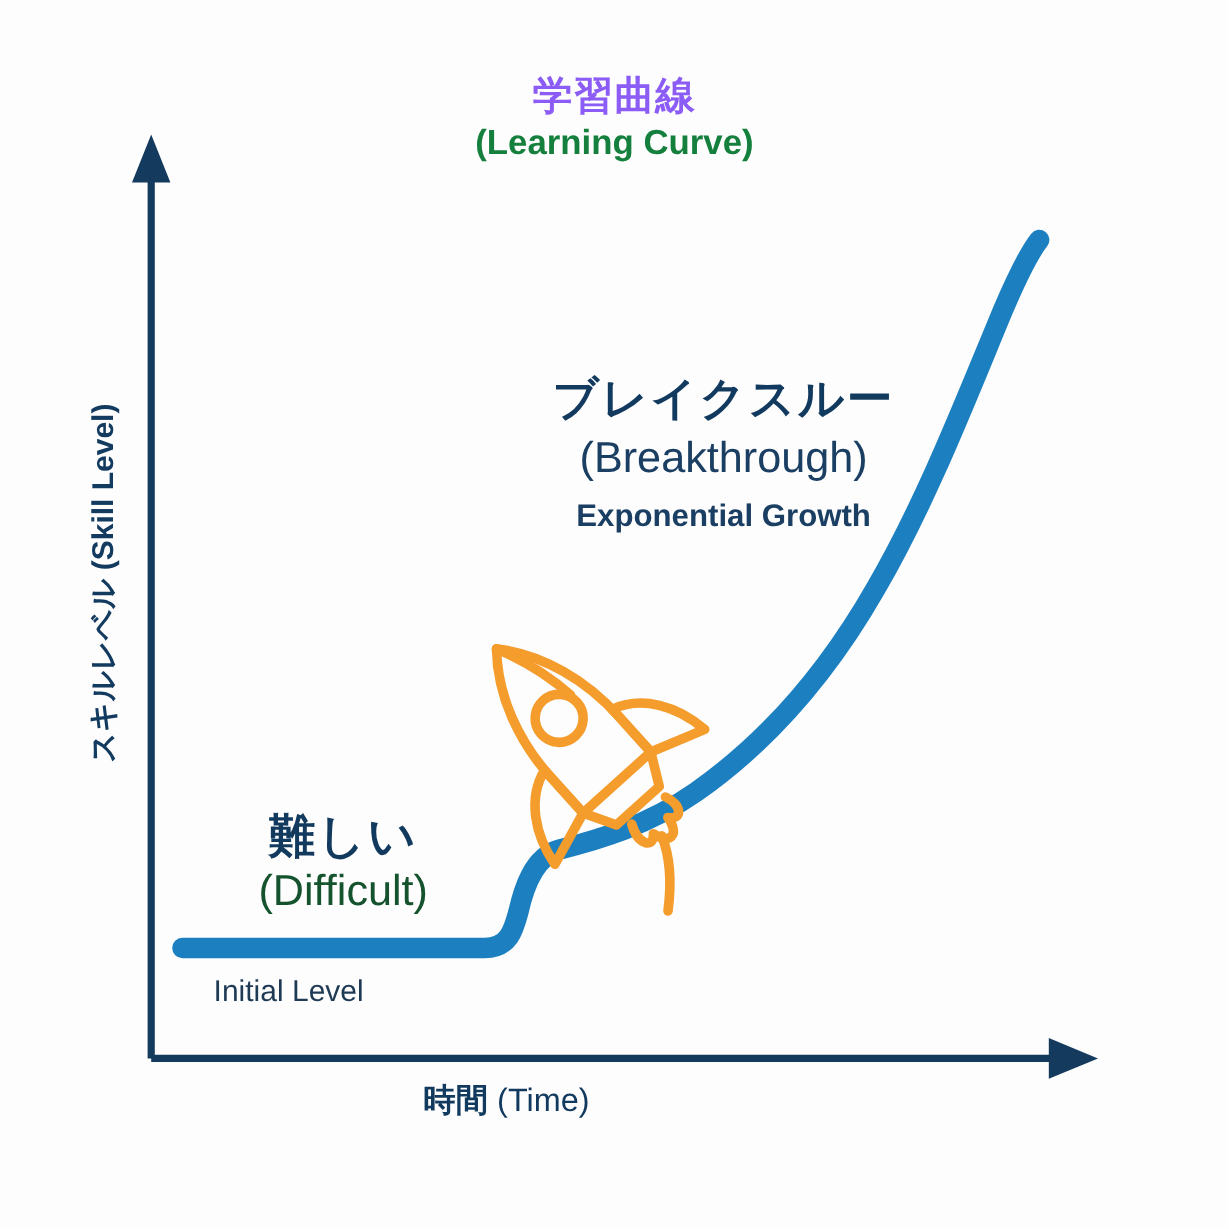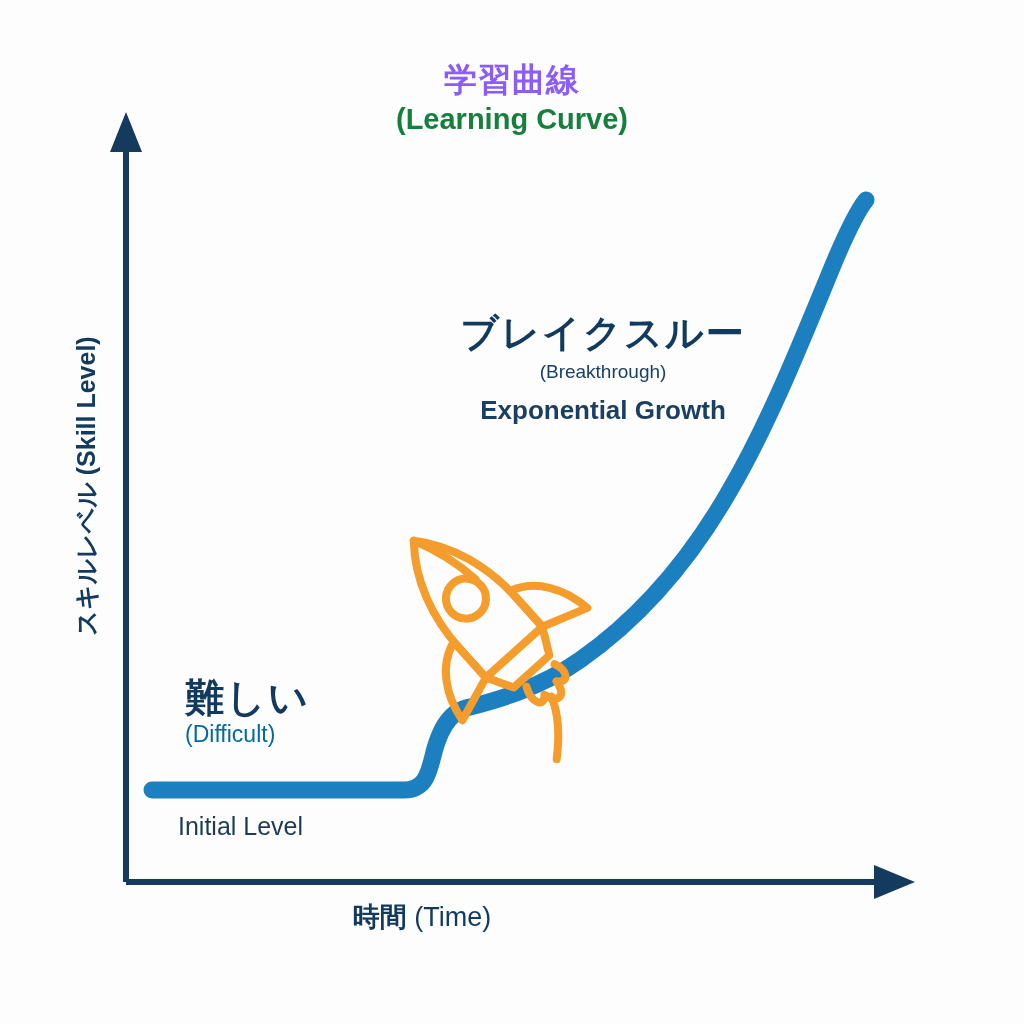--- a/index.html
+++ b/index.html
@@ -82,48 +82,49 @@
     text-align: center;
     width: 370px;
   }
   #breakthrough-annotation .jp {
     font-size: 38px;
     font-weight: 700;
     letter-spacing: 2px;
     color: #123a5f;
   }
   #breakthrough-annotation .en {
-    font-size: 19px;
+    font-size: 36px;
     font-weight: 400;
     color: #1b3f63;
     margin-top: 6px;
   }
   #breakthrough-annotation .sub {
     font-size: 26px;
     font-weight: 700;
     color: #1b3f63;
     margin-top: 14px;
   }
 
   
   #difficult-annotation {
-    left: 185px;
+    left: 196px;
     top: 676px;
+    text-align: center;
     width: 180px;
   }
   #difficult-annotation .jp {
     font-size: 39px;
     font-weight: 700;
     letter-spacing: 2px;
     color: #123a5f;
   }
   #difficult-annotation .en {
-    font-size: 23px;
+    font-size: 36px;
     font-weight: 400;
-    color: #0369a1;
+    color: #14532d;
     margin-top: 2px;
   }
 
   
   #initial-phase-label {
     left: 178px;
     top: 812px;
     font-size: 25px;
     font-weight: 400;
     color: #1e3a55;

